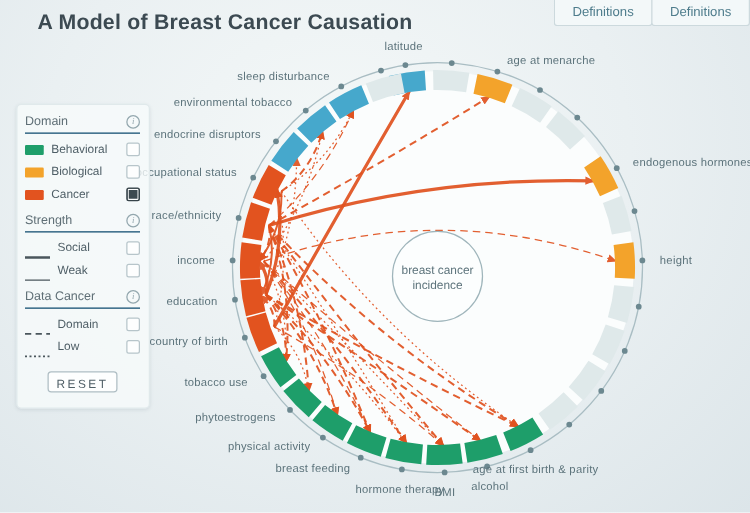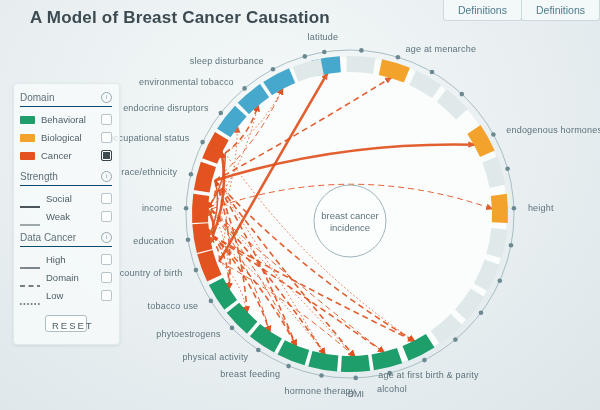--- a/index.html
+++ b/index.html
@@ -38,21 +38,21 @@
   .row{display:flex;align-items:center;margin-bottom:7px;height:11px;}
   .sw{width:15px;height:8px;border-radius:1px;flex:0 0 15px;}
   .ln{width:20px;height:6px;flex:0 0 20px;}
   .lbl{font-size:9.5px;color:#4e5e66;margin-left:6px;flex:1;}
   .cb{
     width:9px;height:9px;border:1px solid #b7c5ca;border-radius:2px;
     background:#fdfefe;flex:0 0 9px;cursor:pointer;
   }
   .cb.on{background:#3d4a50;border-color:#37444a;box-shadow:inset 0 0 0 1px #fdfefe;}
   .reset{
-    display:block;margin:14px auto 0 auto;width:42px;height:17px;
+    display:block;margin:14px auto 0 auto;width:56px;height:17px;
     font-size:9.5px;letter-spacing:2px;color:#4e5e66;text-align:center;line-height:17px;
     background:#fdfefe;border:1px solid #aebdc3;border-radius:3px;cursor:pointer;
     font-family:"Liberation Sans",sans-serif;
   }
   #viz{position:absolute;left:0;top:0;z-index:1;}
   svg text{font-family:"Liberation Sans",sans-serif;}
 </style>
 </head>
 <body>
 
@@ -104,27 +104,20 @@
             <line x1="0" y1="3" x2="20" y2="3" stroke="#4a565c" stroke-width="1"></line>
           </svg></span>
         <span class="lbl">Weak</span>
         <span class="cb"></span>
       </div>
     </div>
     <div class="sec">
       <div class="sec-h">
         <span>Data Cancer</span>
         <span class="info">i</span>
-      </div>
-      <div class="row">
-        <span class="ln"><svg width="20" height="6">
-            <line x1="0" y1="3" x2="20" y2="3" stroke="#4a565c" stroke-width="1.4"></line>
-          </svg></span>
-        <span class="lbl">High</span>
-        <span class="cb"></span>
       </div>
       <div class="row">
         <span class="ln"><svg width="20" height="6">
             <line x1="0" y1="3" x2="20" y2="3" stroke="#4a565c" stroke-width="1.4" stroke-dasharray="5 3.5"></line>
           </svg></span>
         <span class="lbl">Domain</span>
         <span class="cb"></span>
       </div>
       <div class="row">
         <span class="ln"><svg width="20" height="6">

